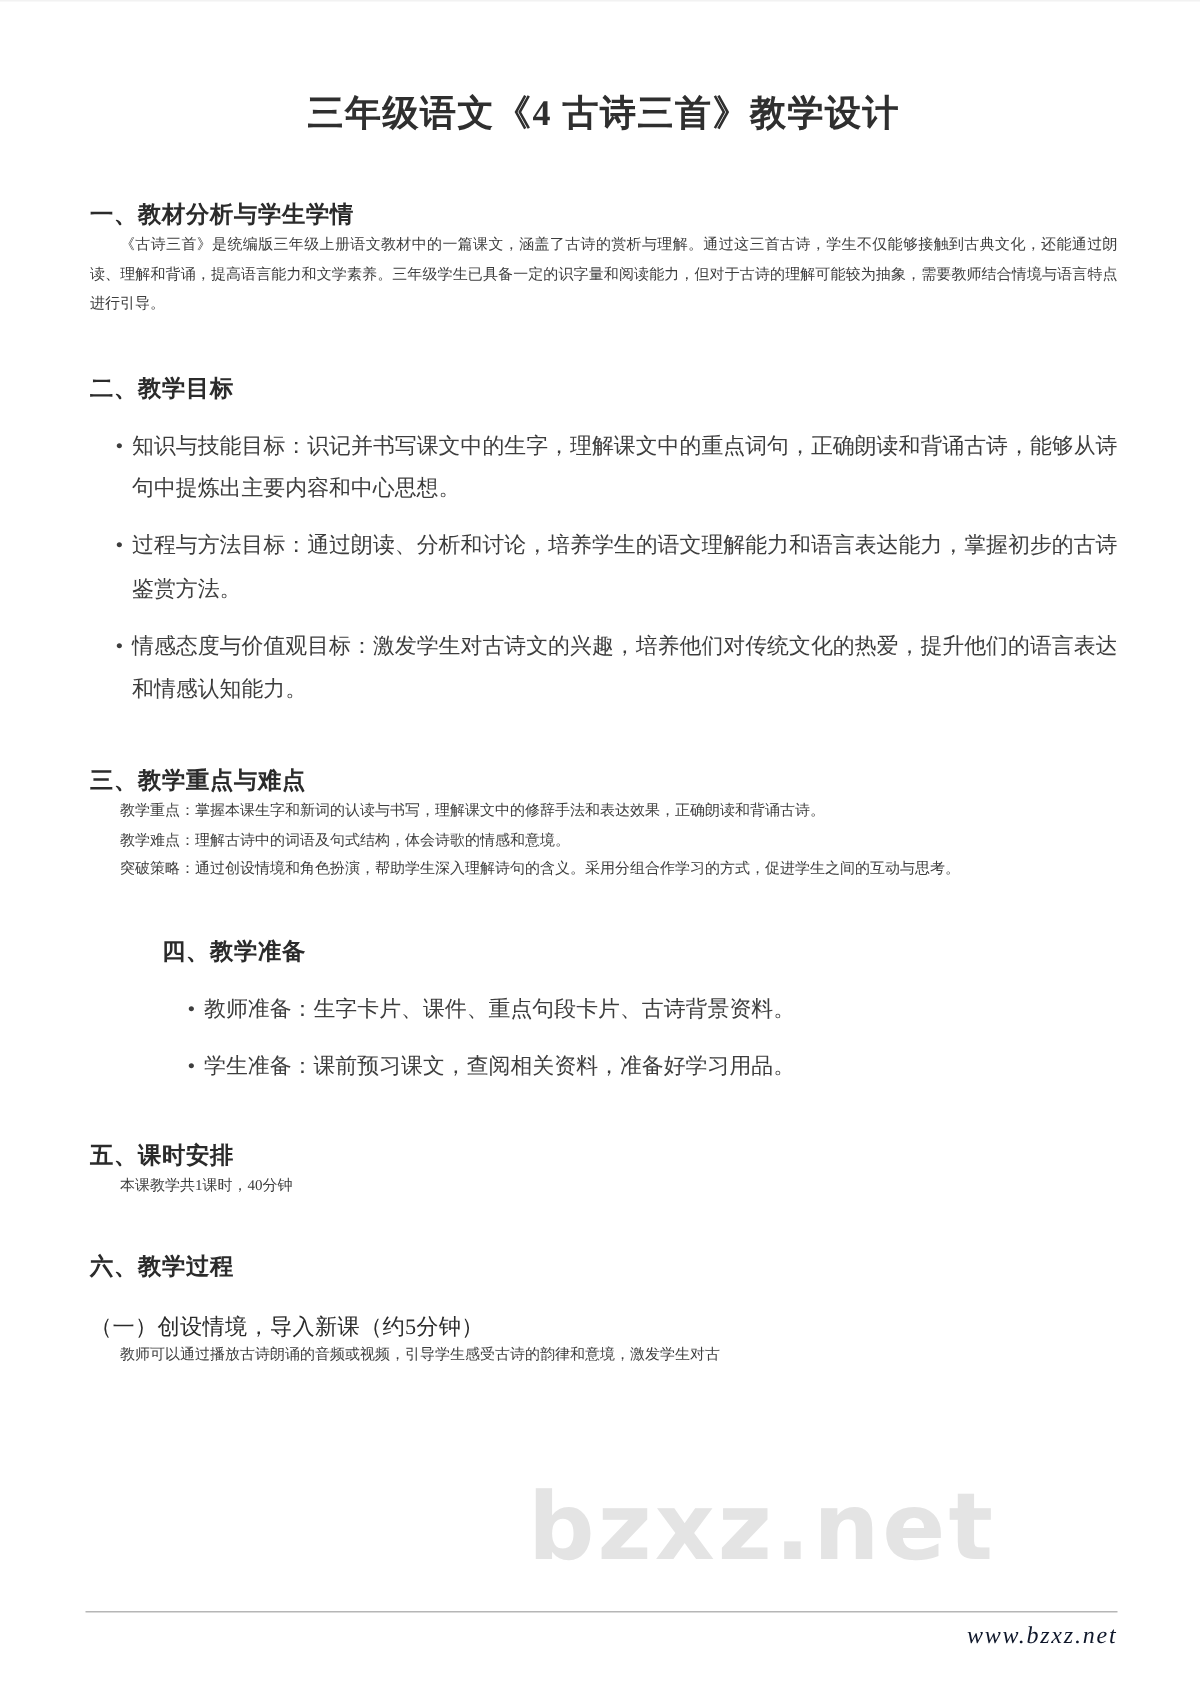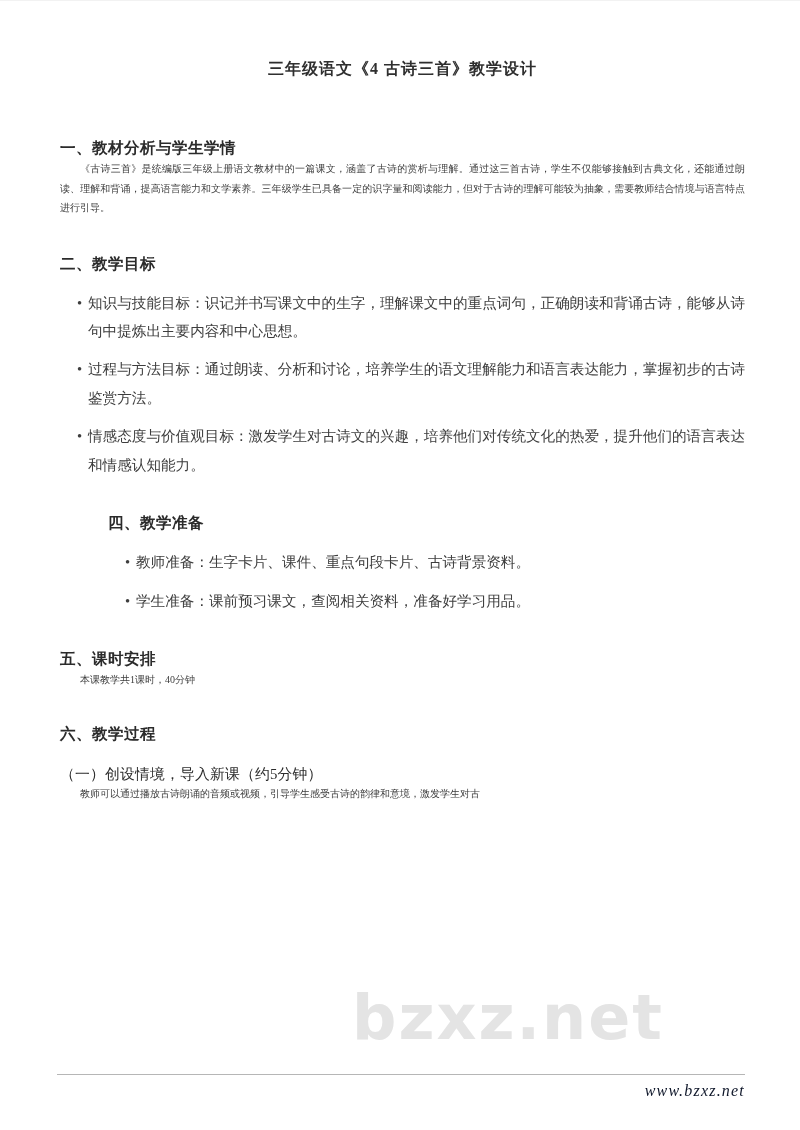--- a/index.html
+++ b/index.html
@@ -40,42 +40,42 @@
   }
   .content {
     position: relative;
     z-index: 2;
     padding: 0 55px 0 60px;
     box-sizing: border-box;
   }
   
   .doc-title {
     text-align: center;
-    font-size: 16px;
+    font-size: 24px;
     font-weight: bold;
     color: #2f2f2f;
     letter-spacing: 1px;
     margin: 0;
     padding-top: 58px;
     padding-bottom: 0;
     font-family: "Liberation Serif", "DejaVu Serif", serif;
   }
   
   h2.sec-h {
     font-size: 15.5px;
     font-weight: bold;
     color: #2b2b2b;
     margin: 0;
     letter-spacing: 0.5px;
     font-family: "Liberation Serif", "DejaVu Serif", serif;
   }
   .sec {
     margin-top: 0;
   }
-  .sec-gap-1 { margin-top: 58px; }
+  .sec-gap-1 { margin-top: 42px; }
   .sec-gap-2 { margin-top: 36px; }
   .sec-gap-3 { margin-top: 36px; }
   .sec-gap-4 { margin-top: 34px; margin-left: 48px; }
   .sec-gap-5 { margin-top: 34px; }
   .sec-gap-6 { margin-top: 34px; }
 
   p.body {
     font-size: 10px;
     line-height: 1.95;
     text-align: justify;
@@ -160,20 +160,26 @@
 
     <div class="sec sec-gap-2">
       <h2 class="sec-h">二、教学目标</h2>
       <ul class="bullets after-head">
         <li><span class="dot">•</span><span>知识与技能目标：识记并书写课文中的生字，理解课文中的重点词句，正确朗读和背诵古诗，能够从诗句中提炼出主要内容和中心思想。</span></li>
         <li><span class="dot">•</span><span>过程与方法目标：通过朗读、分析和讨论，培养学生的语文理解能力和语言表达能力，掌握初步的古诗鉴赏方法。</span></li>
         <li><span class="dot">•</span><span>情感态度与价值观目标：激发学生对古诗文的兴趣，培养他们对传统文化的热爱，提升他们的语言表达和情感认知能力。</span></li>
       </ul>
     </div>
 
+    <div class="sec sec-gap-3">
+      <h2 class="sec-h">三、教学重点与难点</h2>
+      <p class="body after-head">教学重点：掌握本课生字和新词的认读与书写，理解课文中的修辞手法和表达效果，正确朗读和背诵古诗。</p>
+      <p class="body para-gap">教学难点：理解古诗中的词语及句式结构，体会诗歌的情感和意境。</p>
+      <p class="body para-gap">突破策略：通过创设情境和角色扮演，帮助学生深入理解诗句的含义。采用分组合作学习的方式，促进学生之间的互动与思考。</p>
+    </div>
 
     <div class="sec sec-gap-4">
       <h2 class="sec-h">四、教学准备</h2>
       <ul class="bullets after-head">
         <li><span class="dot">•</span><span>教师准备：生字卡片、课件、重点句段卡片、古诗背景资料。</span></li>
         <li><span class="dot">•</span><span>学生准备：课前预习课文，查阅相关资料，准备好学习用品。</span></li>
       </ul>
     </div>
 
     <div class="sec sec-gap-5">

